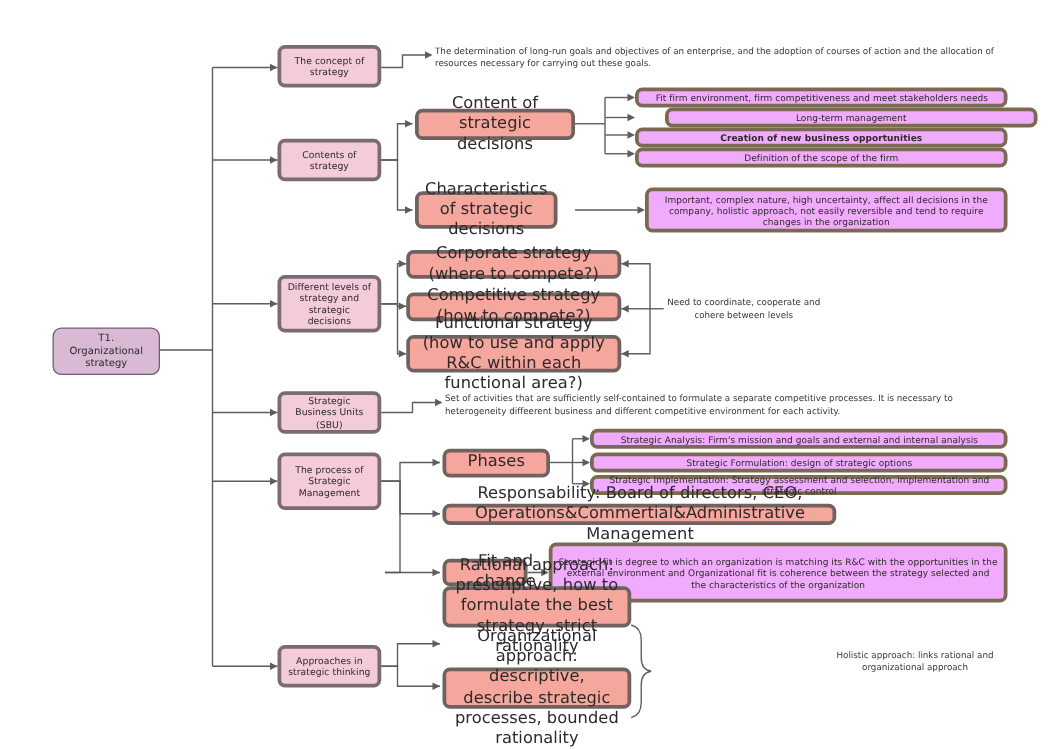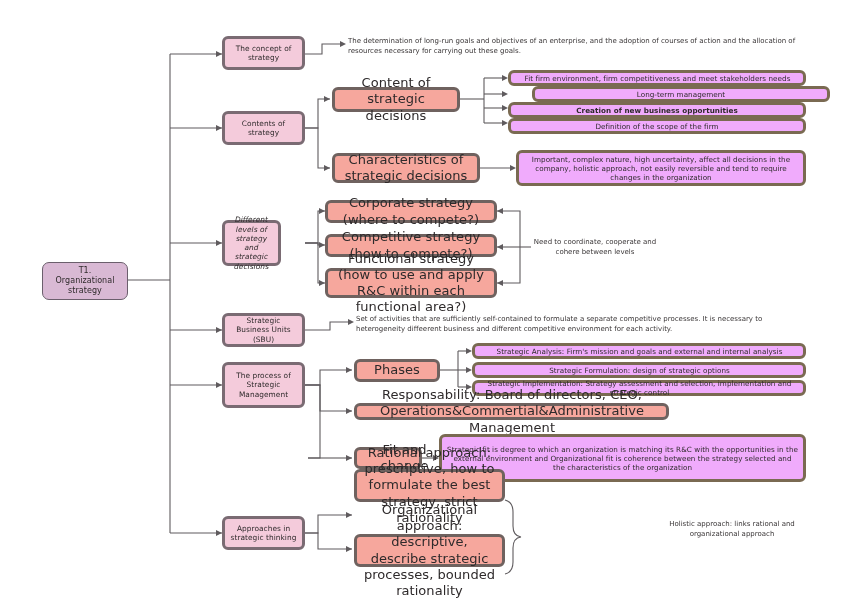--- a/index.html
+++ b/index.html
@@ -169,28 +169,28 @@
   <div class="node lvl3" style="left:508px;top:86px;width:298px;height:16px;margin-left:24px;">
     <span>Long-term management</span>
   </div>
   <div class="node lvl3" style="left:508px;top:102px;width:298px;height:16px;font-weight:bold;">
     <span>Creation of new business opportunities</span>
   </div>
   <div class="node lvl3" style="left:508px;top:118px;width:298px;height:16px;">
     <span>Definition of the scope of the firm</span>
   </div>
 
-  <div class="node lvl2" style="left:332px;top:153px;width:148px;height:30px;">
+  <div class="node lvl2" style="left:332px;top:153px;width:114px;height:30px;">
     <span>Characteristics of strategic decisions</span>
   </div>
   <div class="node lvl3" style="left:516px;top:150px;width:290px;height:36px;">
     <span>Important, complex nature, high uncertainty, affect all decisions in the company, holistic approach, not easily reversible and tend to require changes in the organization</span>
   </div>
 
-  <div class="node lvl1" style="left:222px;top:220px;width:59px;height:46px;font-style:italic;">
+  <div class="node lvl1" style="left:222px;top:220px;width:83px;height:46px;">
     <span>Different levels of strategy and strategic decisions</span>
   </div>
   <div class="node lvl2" style="left:325px;top:200px;width:172px;height:23px;">
     <span>Corporate strategy (where to compete?)</span>
   </div>
   <div class="node lvl2" style="left:325px;top:234px;width:172px;height:23px;">
     <span>Competitive strategy (how to compete?)</span>
   </div>
   <div class="node lvl2" style="left:325px;top:268px;width:172px;height:30px;">
     <span>Functional strategy (how to use and apply R&amp;C within each functional area?)</span>

